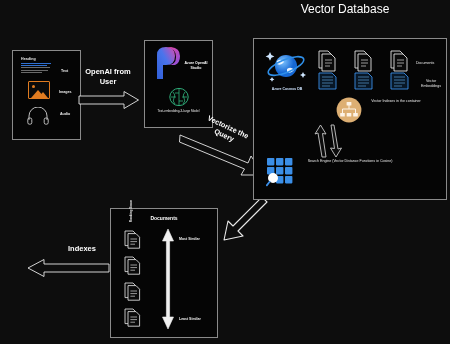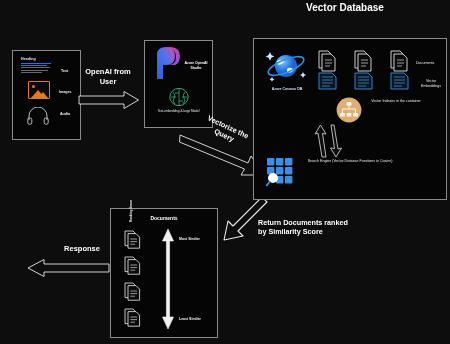--- a/index.html
+++ b/index.html
@@ -31,21 +31,21 @@
   #lbl-audio{left:47px;top:61px;}
 
   
   #aoai-box{left:144px;top:40px;width:67px;height:86px;}
   .aoai-logo{position:absolute;left:6px;top:4px;width:34px;height:36px;}
   .aoai-title{position:absolute;left:36px;top:20px;width:30px;text-align:center;font-size:3.5px;font-weight:bold;line-height:1.35;color:#ffffff;}
   .brain-wrap{position:absolute;left:0;right:0;top:46px;display:flex;justify-content:center;}
   .brain-caption{position:absolute;left:4px;top:68px;width:59px;text-align:center;font-size:3.1px;line-height:1.35;color:#e4e4e4;}
 
   
-  #vdb-title{position:absolute;left:300px;top:2px;width:90px;text-align:center;font-size:10px;font-weight:bold;line-height:1.25;color:#ffffff;}
+  #vdb-title{position:absolute;left:300px;top:2px;width:90px;text-align:center;font-size:12px;font-weight:normal;line-height:1.25;color:#ffffff;}
   #vdb-box{left:253px;top:38px;width:192px;height:160px;}
   .cosmos-wrap{position:absolute;left:10px;top:8px;width:46px;height:40px;}
   .cosmos-label{position:absolute;left:6px;top:48px;width:54px;text-align:center;font-size:3.5px;font-weight:bold;color:#cfe4ff;}
   .doc-col{position:absolute;width:26px;}
   .doc-col.c1{left:62px;top:10px;}
   .doc-col.c2{left:98px;top:10px;}
   .doc-col.c3{left:134px;top:10px;}
   .vdb-lbl{position:absolute;font-size:3.6px;color:#e9e9e9;line-height:1.35;}
   #lbl-documents{left:162px;top:22px;}
   #lbl-embeddings{left:163px;top:40px;width:28px;text-align:center;}
@@ -266,21 +266,20 @@
         <circle cx="7" cy="21" r="5" fill="#ffffff"></circle>
         <path d="M3.6 24.8 L0.8 28.4" stroke="#3b8fe8" stroke-width="1.8" stroke-linecap="round"></path>
       </svg>
     </div>
     <div class="vdb-lbl" id="lbl-search">Search Engine (Vector Distance Functions ie Cosine)</div>
   </div>
 
   <svg class="arrow-svg" id="arrow-return" viewBox="0 0 48 48">
     <path d="M45 2 L16 31 L21 36 L2 40 L6 21 L11 26 L40 -3 Z" fill="#0d0d0d" stroke="#e8e8e8" stroke-width="1.1" stroke-linejoin="round"></path>
   </svg>
-  <div class="flow-label" id="lbl-return">Return Documents ranked by Similarity Score</div>
 
   <div class="panel" id="docs-box">
     <div class="docs-title">Documents</div>
 
     <div class="rdoc r1">
       <svg width="20" height="20" viewBox="0 0 20 20">
         <g fill="#0a0a0a" stroke="#e2e2e2" stroke-width="0.85">
           <path d="M2 2 h8 l3.6 3.6 v11 h-11.6 Z"></path>
             <path d="M5 4.6 h8 l3.6 3.6 v11 h-11.6 Z"></path>
         </g>
@@ -325,18 +324,18 @@
 
     <svg class="dbl-arrow" viewBox="0 0 14 100">
       <path d="M7 0 L12.5 12 H8.6 V88 H12.5 L7 100 L1.5 88 H5.4 V12 H1.5 Z" fill="#f0f0f0" stroke="#f0f0f0" stroke-width="0.6" stroke-linejoin="round"></path>
     </svg>
 
     <div class="rank-lbl" id="lbl-most">Most Similar</div>
     <div class="rank-lbl" id="lbl-least">Least Similar</div>
     <div id="lbl-rank">Ranking Score</div>
   </div>
 
-  <div class="flow-label" id="lbl-response">Response</div>
+  <div class="flow-label" id="lbl-response">Indexes</div>
   <svg class="arrow-svg" id="arrow-response" viewBox="0 0 84 20">
     <path d="M83 6 H18 V1.5 L2 10 L18 18.5 V14 H83 Z" fill="#0d0d0d" stroke="#e8e8e8" stroke-width="0.9" stroke-linejoin="round"></path>
   </svg>
 
 </div>
 
 </body></html>

